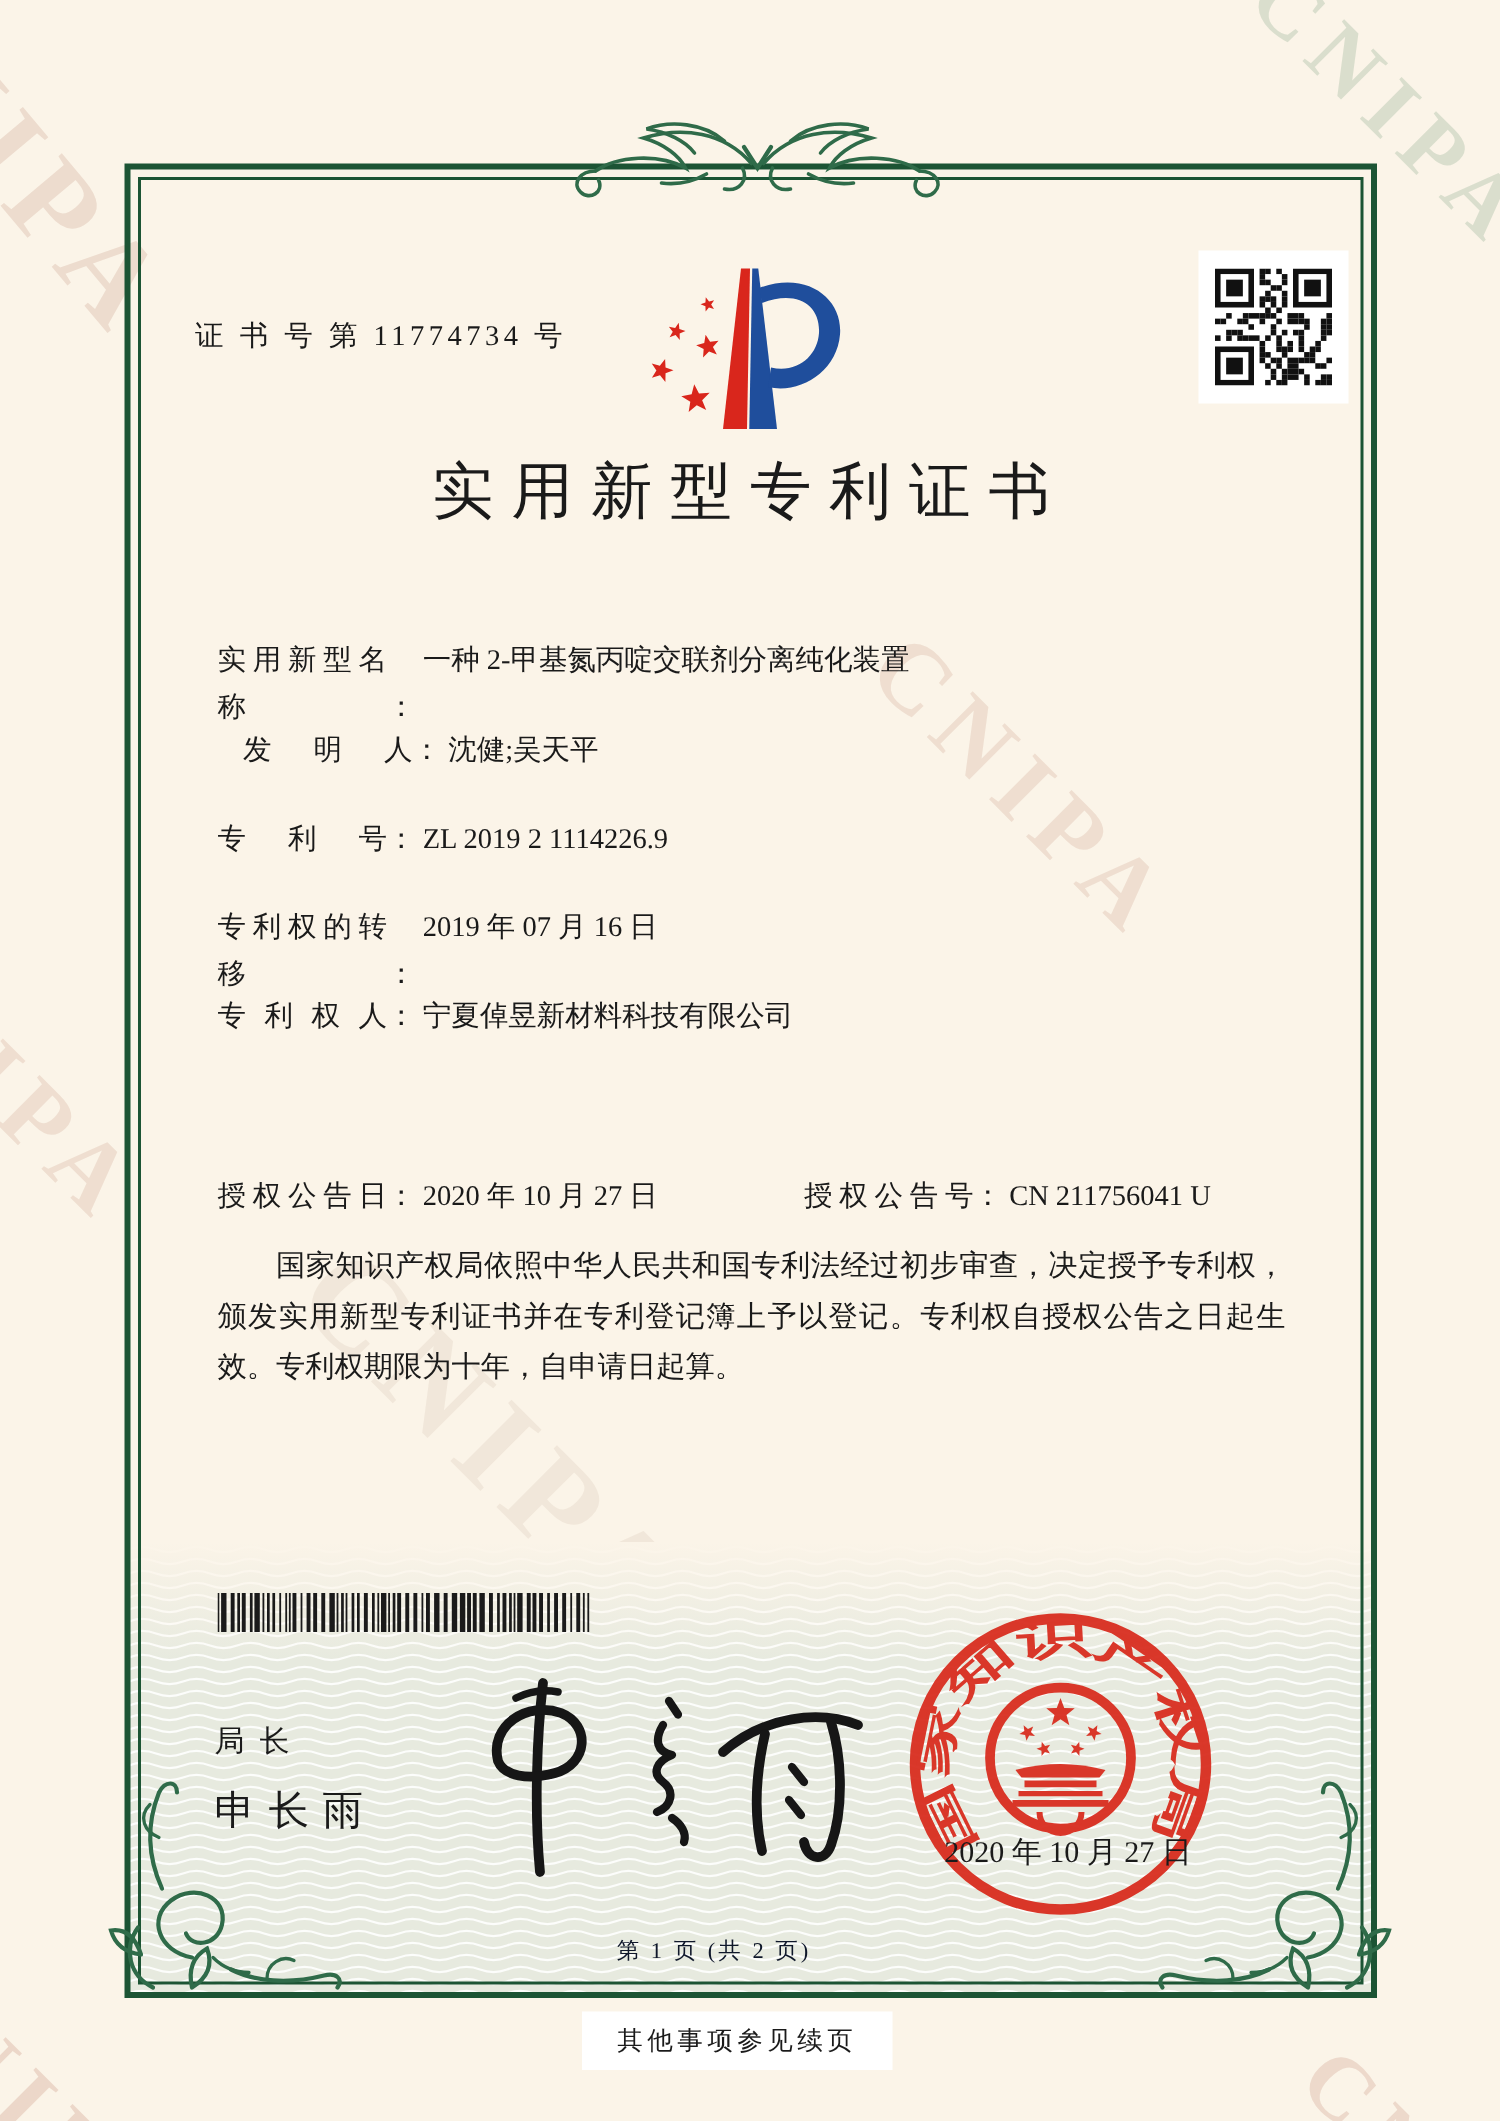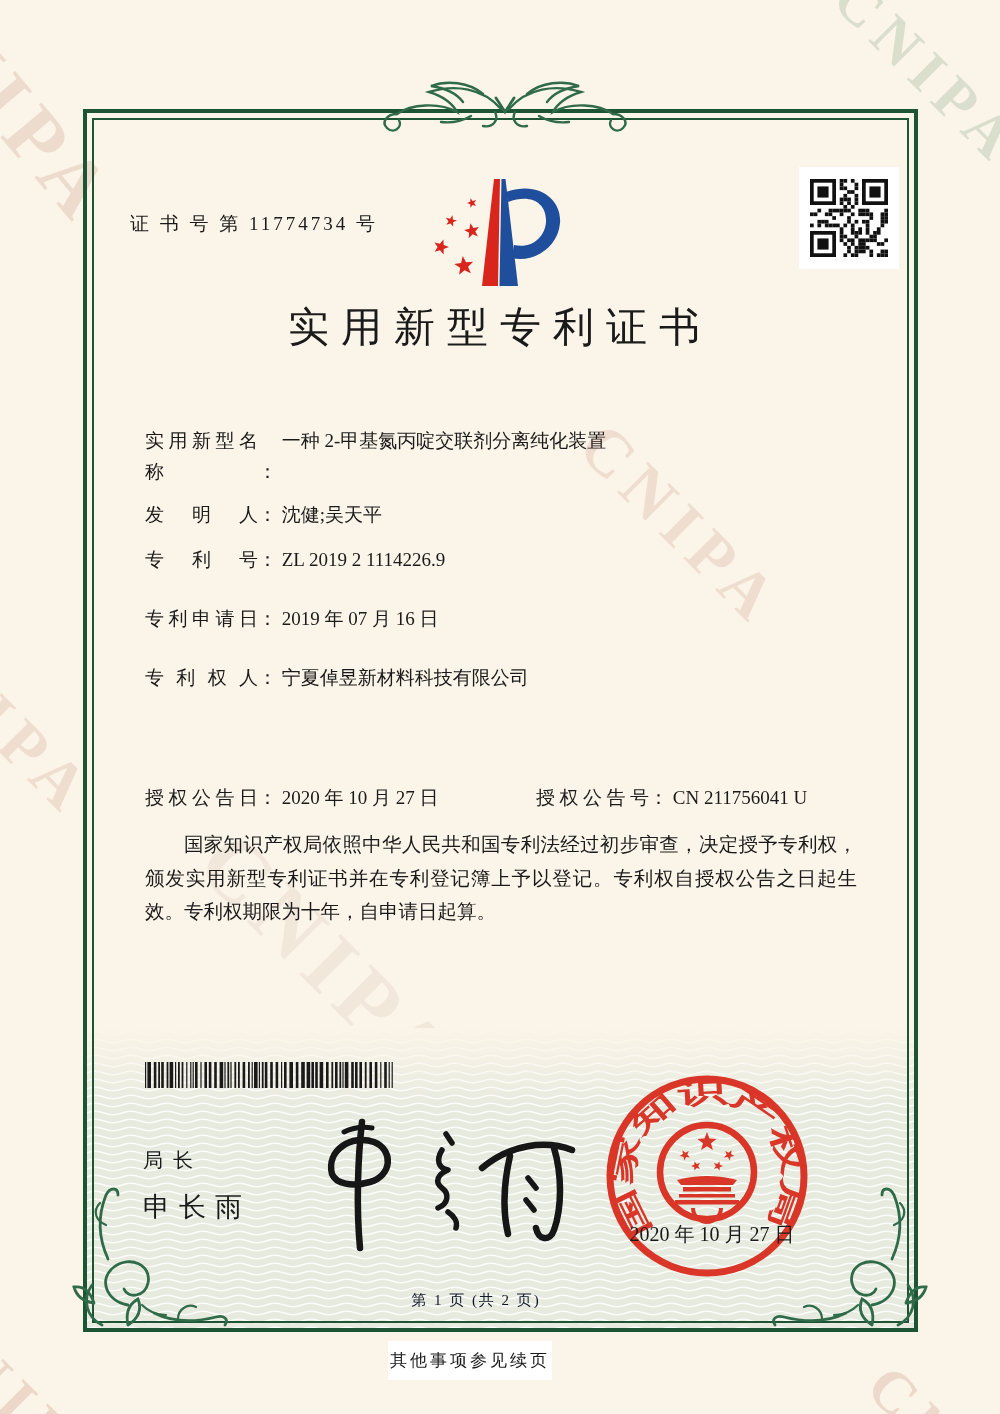--- a/index.html
+++ b/index.html
@@ -61,21 +61,21 @@
   .signer-title{position:absolute;left:143px;top:1147px;font-size:20px;letter-spacing:10px;z-index:4;
     font-family:"Liberation Sans","DejaVu Sans",sans-serif;text-align:right;}
   .signer-name{position:absolute;left:143px;top:1189px;font-size:27px;letter-spacing:9px;z-index:4;
     font-family:"Liberation Sans","DejaVu Sans",sans-serif;}
   .signature{position:absolute;left:300px;top:1116px;z-index:4;}
   .seal{position:absolute;left:597px;top:1066px;z-index:6;}
   .seal-date{position:absolute;left:622px;top:1221px;width:180px;text-align:center;
     font-size:20px;z-index:7;}
   .page-info{position:absolute;left:376px;top:1291px;width:200px;text-align:center;
     font-size:15px;letter-spacing:2px;color:#0f172a;z-index:4;}
-  .footer-note{position:absolute;left:388px;top:1341px;width:164px;height:39px;background:#fff;
+  .footer-note{position:absolute;left:388px;top:1341px;width:207px;height:39px;background:#fff;
     text-align:center;line-height:39px;font-size:17px;letter-spacing:3px;z-index:4;}
 </style>
 </head>
 <body>
 
 <div class="page">
 
   <div class="wm wm-tl">CNIPA</div>
   <div class="wm wm-tr">CNIPA</div>
   <div class="wm wm-rm">CNIPA</div>
@@ -324,30 +324,30 @@
         <rect x="74.29" y="74.29" width="3.71" height="3.71" fill="#111"></rect>
       </svg>
   </div>
 
   <div class="title">实用新型专利证书</div>
 
   <div class="frow" style="top:425px;">
     <span class="flabel">实用新型名称</span><span class="fcolon">：</span>
     <span class="fvalue">一种 2-甲基氮丙啶交联剂分离纯化装置</span>
   </div>
-  <div class="frow" style="top:499px;">
+  <div class="frow" style="top:485px;margin-left:17px;">
     <span class="flabel">发明人</span><span class="fcolon">：</span>
     <span class="fvalue">沈健;吴天平</span>
   </div>
   <div class="frow" style="top:544px;">
     <span class="flabel">专利号</span><span class="fcolon">：</span>
     <span class="fvalue">ZL 2019 2 1114226.9</span>
   </div>
   <div class="frow" style="top:603px;">
-    <span class="flabel">专利申请日</span><span class="fcolon">：</span>
+    <span class="flabel">专利权的转移</span><span class="fcolon">：</span>
     <span class="fvalue">2019 年 07 月 16 日</span>
   </div>
   <div class="frow" style="top:662px;">
     <span class="flabel">专利权人</span><span class="fcolon">：</span>
     <span class="fvalue">宁夏倬昱新材料科技有限公司</span>
   </div>
   <div class="frow" style="top:782px;">
     <span class="flabel">授权公告日</span><span class="fcolon">：</span>
     <span class="fvalue">2020 年 10 月 27 日</span>
     <span class="pair2">

